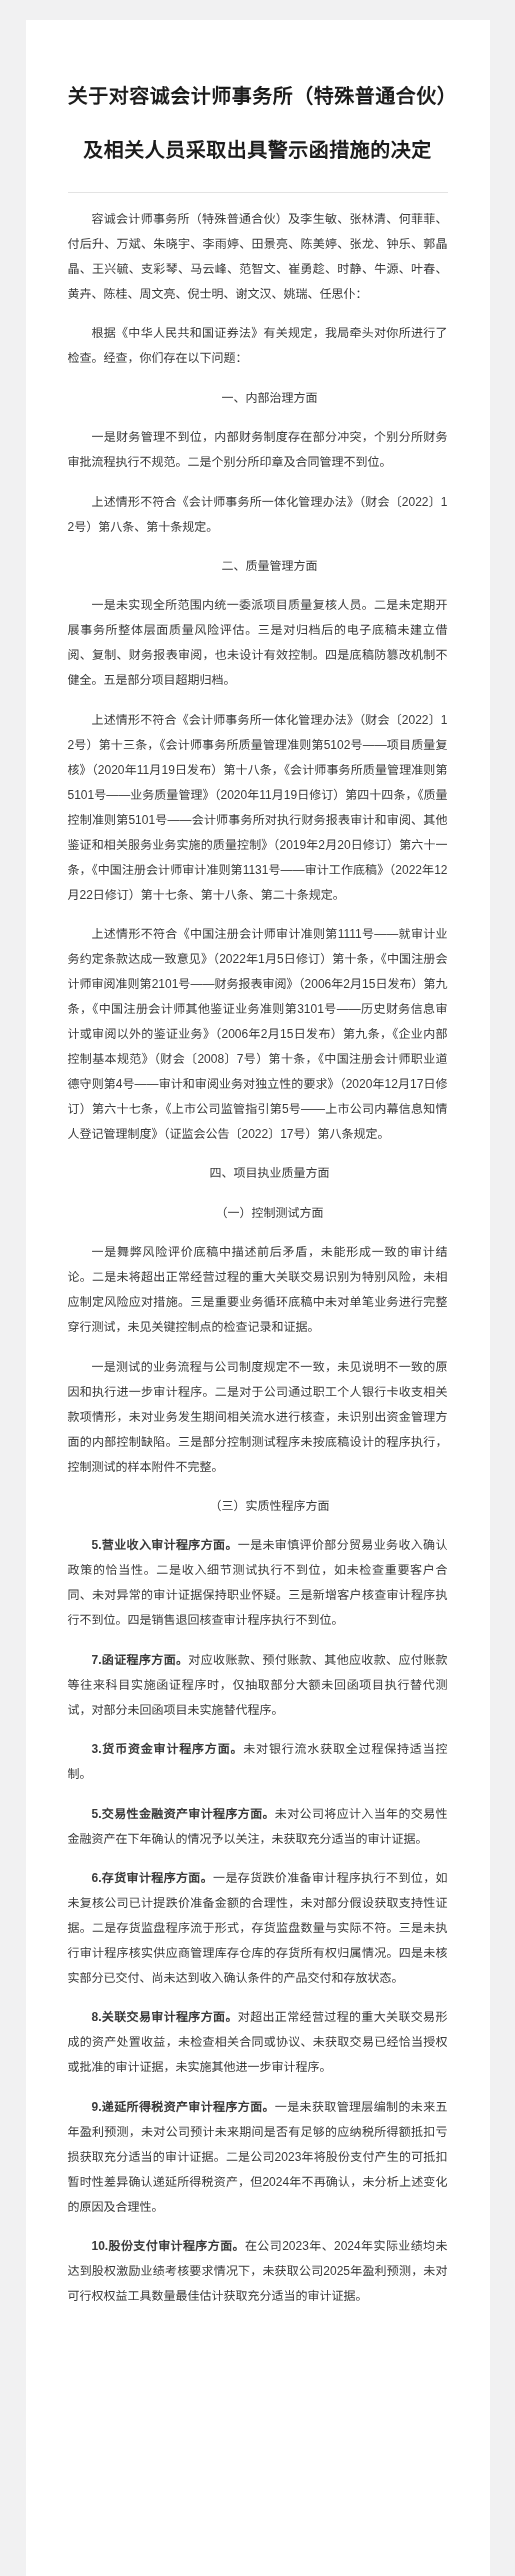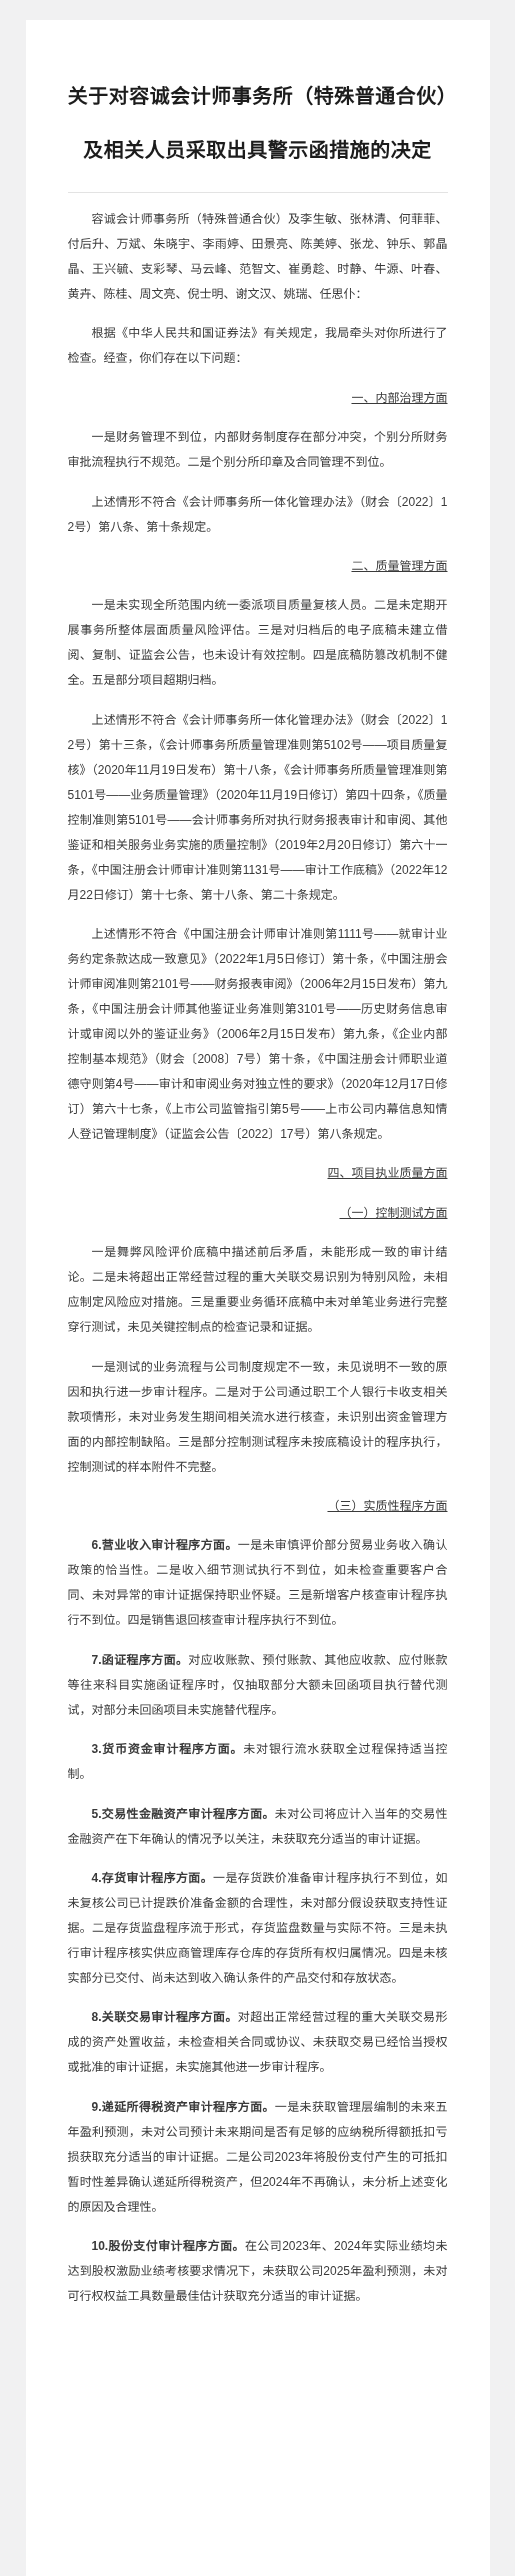--- a/index.html
+++ b/index.html
@@ -44,52 +44,51 @@
   .para, .heading-1, .heading-2 {
     font-size: 12px;
     line-height: 25px;
     color: #3a3a3a;
     text-align: justify;
     text-indent: 2em;
     margin: 14.4px 0;
     word-break: break-all;
   }
   .heading-1, .heading-2 {
-    text-align: right;
-    text-decoration: underline;
+    text-align: center;
   }
   .para .lead {
     font-weight: 700;
   }
 </style>
 </head>
 <body>
 
 <div class="doc-card">
   <h1 class="doc-title">关于对容诚会计师事务所（特殊普通合伙）及相关人员采取出具警示函措施的决定</h1>
   <hr class="title-divider">
   <div class="doc-body" id="doc-body">
       <p class="para">容诚会计师事务所（特殊普通合伙）及李生敏、张林清、何菲菲、付后升、万斌、朱晓宇、李雨婷、田景亮、陈美婷、张龙、钟乐、郭晶晶、王兴毓、支彩琴、马云峰、范智文、崔勇趁、时静、牛源、叶春、黄卉、陈桂、周文亮、倪士明、谢文汉、姚瑞、任思仆：</p>
       <p class="para">根据《中华人民共和国证券法》有关规定，我局牵头对你所进行了检查。经查，你们存在以下问题：</p>
       <p class="heading-1">一、内部治理方面</p>
       <p class="para">一是财务管理不到位，内部财务制度存在部分冲突，个别分所财务审批流程执行不规范。二是个别分所印章及合同管理不到位。</p>
       <p class="para">上述情形不符合《会计师事务所一体化管理办法》（财会〔2022〕12号）第八条、第十条规定。</p>
       <p class="heading-1">二、质量管理方面</p>
-      <p class="para">一是未实现全所范围内统一委派项目质量复核人员。二是未定期开展事务所整体层面质量风险评估。三是对归档后的电子底稿未建立借阅、复制、证监会公告，也未设计有效控制。四是底稿防篡改机制不健全。五是部分项目超期归档。</p>
+      <p class="para">一是未实现全所范围内统一委派项目质量复核人员。二是未定期开展事务所整体层面质量风险评估。三是对归档后的电子底稿未建立借阅、复制、财务报表审阅，也未设计有效控制。四是底稿防篡改机制不健全。五是部分项目超期归档。</p>
       <p class="para">上述情形不符合《会计师事务所一体化管理办法》（财会〔2022〕12号）第十三条，《会计师事务所质量管理准则第5102号——项目质量复核》（2020年11月19日发布）第十八条，《会计师事务所质量管理准则第5101号——业务质量管理》（2020年11月19日修订）第四十四条，《质量控制准则第5101号——会计师事务所对执行财务报表审计和审阅、其他鉴证和相关服务业务实施的质量控制》（2019年2月20日修订）第六十一条，《中国注册会计师审计准则第1131号——审计工作底稿》（2022年12月22日修订）第十七条、第十八条、第二十条规定。</p>
       <p class="para">上述情形不符合《中国注册会计师审计准则第1111号——就审计业务约定条款达成一致意见》（2022年1月5日修订）第十条，《中国注册会计师审阅准则第2101号——财务报表审阅》（2006年2月15日发布）第九条，《中国注册会计师其他鉴证业务准则第3101号——历史财务信息审计或审阅以外的鉴证业务》（2006年2月15日发布）第九条，《企业内部控制基本规范》（财会〔2008〕7号）第十条，《中国注册会计师职业道德守则第4号——审计和审阅业务对独立性的要求》（2020年12月17日修订）第六十七条，《上市公司监管指引第5号——上市公司内幕信息知情人登记管理制度》（证监会公告〔2022〕17号）第八条规定。</p>
       <p class="heading-1">四、项目执业质量方面</p>
       <p class="heading-2">（一）控制测试方面</p>
       <p class="para">一是舞弊风险评价底稿中描述前后矛盾，未能形成一致的审计结论。二是未将超出正常经营过程的重大关联交易识别为特别风险，未相应制定风险应对措施。三是重要业务循环底稿中未对单笔业务进行完整穿行测试，未见关键控制点的检查记录和证据。</p>
       <p class="para">一是测试的业务流程与公司制度规定不一致，未见说明不一致的原因和执行进一步审计程序。二是对于公司通过职工个人银行卡收支相关款项情形，未对业务发生期间相关流水进行核查，未识别出资金管理方面的内部控制缺陷。三是部分控制测试程序未按底稿设计的程序执行，控制测试的样本附件不完整。</p>
       <p class="heading-2">（三）实质性程序方面</p>
-      <p class="para"><strong class="lead">6.营业收入审计程序方面。</strong><span>一是未审慎评价部分贸易业务收入确认政策的恰当性。二是收入细节测试执行不到位，如未检查重要客户合同、未对异常的审计证据保持职业怀疑。三是新增客户核查审计程序执行不到位。四是销售退回核查审计程序执行不到位。</span></p>
+      <p class="para"><strong class="lead">5.营业收入审计程序方面。</strong><span>一是未审慎评价部分贸易业务收入确认政策的恰当性。二是收入细节测试执行不到位，如未检查重要客户合同、未对异常的审计证据保持职业怀疑。三是新增客户核查审计程序执行不到位。四是销售退回核查审计程序执行不到位。</span></p>
       <p class="para"><strong class="lead">7.函证程序方面。</strong><span>对应收账款、预付账款、其他应收款、应付账款等往来科目实施函证程序时，仅抽取部分大额未回函项目执行替代测试，对部分未回函项目未实施替代程序。</span></p>
       <p class="para"><strong class="lead">3.货币资金审计程序方面。</strong><span>未对银行流水获取全过程保持适当控制。</span></p>
       <p class="para"><strong class="lead">5.交易性金融资产审计程序方面。</strong><span>未对公司将应计入当年的交易性金融资产在下年确认的情况予以关注，未获取充分适当的审计证据。</span></p>
-      <p class="para"><strong class="lead">4.存货审计程序方面。</strong><span>一是存货跌价准备审计程序执行不到位，如未复核公司已计提跌价准备金额的合理性，未对部分假设获取支持性证据。二是存货监盘程序流于形式，存货监盘数量与实际不符。三是未执行审计程序核实供应商管理库存仓库的存货所有权归属情况。四是未核实部分已交付、尚未达到收入确认条件的产品交付和存放状态。</span></p>
+      <p class="para"><strong class="lead">6.存货审计程序方面。</strong><span>一是存货跌价准备审计程序执行不到位，如未复核公司已计提跌价准备金额的合理性，未对部分假设获取支持性证据。二是存货监盘程序流于形式，存货监盘数量与实际不符。三是未执行审计程序核实供应商管理库存仓库的存货所有权归属情况。四是未核实部分已交付、尚未达到收入确认条件的产品交付和存放状态。</span></p>
       <p class="para"><strong class="lead">8.关联交易审计程序方面。</strong><span>对超出正常经营过程的重大关联交易形成的资产处置收益，未检查相关合同或协议、未获取交易已经恰当授权或批准的审计证据，未实施其他进一步审计程序。</span></p>
       <p class="para"><strong class="lead">9.递延所得税资产审计程序方面。</strong><span>一是未获取管理层编制的未来五年盈利预测，未对公司预计未来期间是否有足够的应纳税所得额抵扣亏损获取充分适当的审计证据。二是公司2023年将股份支付产生的可抵扣暂时性差异确认递延所得税资产，但2024年不再确认，未分析上述变化的原因及合理性。</span></p>
       <p class="para"><strong class="lead">10.股份支付审计程序方面。</strong><span>在公司2023年、2024年实际业绩均未达到股权激励业绩考核要求情况下，未获取公司2025年盈利预测，未对可行权权益工具数量最佳估计获取充分适当的审计证据。</span></p>
     </div>
 
 </div>
 
 
 </body></html>

